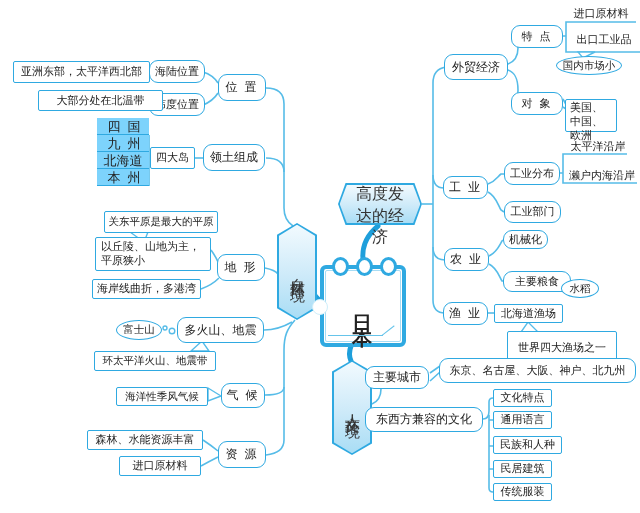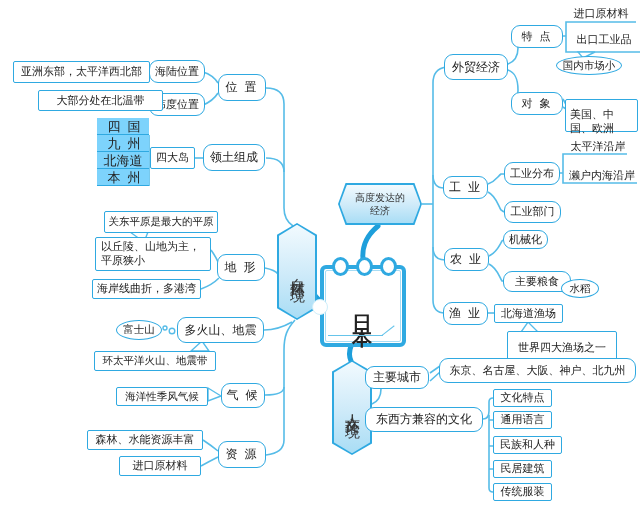--- a/index.html
+++ b/index.html
@@ -37,21 +37,21 @@
   .hexv-label { position:relative; margin:auto; writing-mode:vertical-rl;
     text-orientation:upright; font-size:15px; letter-spacing:3px; color:#333; }
 
   
   .hexh { position:absolute; z-index:2; display:flex; }
   .hexh .hex-border { position:absolute; inset:0; background:#2fa9e1;
     clip-path:polygon(0 50%,9% 0,91% 0,100% 50%,91% 100%,9% 100%); }
   .hexh .hex-fill { position:absolute; inset:1.7px;
     background:linear-gradient(180deg,#f2fafe 0%,#cdeaf9 55%,#a9ddf5 100%);
     clip-path:polygon(0 50%,9% 0,91% 0,100% 50%,91% 100%,9% 100%); }
-  .hexh-label { position:relative; margin:auto; font-size:10px; line-height:1.35;
+  .hexh-label { position:relative; margin:auto; font-size:16px; line-height:1.35;
     text-align:center; width:58px; white-space:normal; color:#333; }
 
   
   .notepad { position:absolute; z-index:3; left:320px; top:265px; width:86px; height:82px;
     background:#fff; border:4px solid #2fa9e1; border-radius:6px; display:flex; box-sizing:border-box; }
   .notepad::before { content:''; position:absolute; inset:1px; border:1px solid #a8dcf4; border-radius:2px; }
   .pad-label { position:relative; margin:auto; writing-mode:vertical-rl; text-orientation:upright;
     font-size:20px; font-weight:bold; letter-spacing:13px; padding-top:12px; }
   .ring { position:absolute; width:11px; height:13px; border:3px solid #2fa9e1; border-radius:50%;
     background:#fff; top:-12px; z-index:4; }
@@ -191,21 +191,21 @@
   <div class="node rect f11" style="left:87px;top:430px;width:116px;height:20px">森林、水能资源丰富</div>
   <div class="node rect f11" style="left:119px;top:456px;width:82px;height:20px">进口原材料</div>
   <div class="node round sp" style="left:218px;top:441px;width:48px;height:27px">资源</div>
 
   <div class="node round" style="left:444px;top:54px;width:64px;height:26px">外贸经济</div>
   <div class="node round sp f11" style="left:511px;top:25px;width:52px;height:23px">特点</div>
   <div class="node plain f115" style="left:566px;top:6px;width:70px;height:16px">进口原材料</div>
   <div class="node plain f115" style="left:568px;top:31px;width:72px;height:18px">出口工业品</div>
   <div class="node ellipse f10" style="left:556px;top:56px;width:66px;height:19px">国内市场小</div>
   <div class="node round sp f11" style="left:511px;top:92px;width:52px;height:23px">对象</div>
-  <div class="node rect wrap f115" style="left:565px;top:99px;width:73px;height:33px;padding:8px 4px">美国、中国、欧洲</div>
+  <div class="node rect wrap f115" style="left:565px;top:99px;width:52px;height:33px;padding:1px 4px">美国、中国、欧洲</div>
 
   <div class="node round sp" style="left:443px;top:176px;width:45px;height:23px">工业</div>
   <div class="node round f11" style="left:504px;top:162px;width:56px;height:23px">工业分布</div>
   <div class="node plain f11" style="left:567px;top:139px;width:62px;height:15px">太平洋沿岸</div>
   <div class="node plain f11" style="left:567px;top:168px;width:70px;height:15px">濑户内海沿岸</div>
   <div class="node round f11" style="left:504px;top:201px;width:57px;height:22px">工业部门</div>
 
   <div class="node round sp" style="left:444px;top:248px;width:45px;height:23px">农业</div>
   <div class="node round f11" style="left:503px;top:230px;width:45px;height:19px">机械化</div>
   <div class="node round f11" style="left:503px;top:271px;width:68px;height:21px">主要粮食</div>

